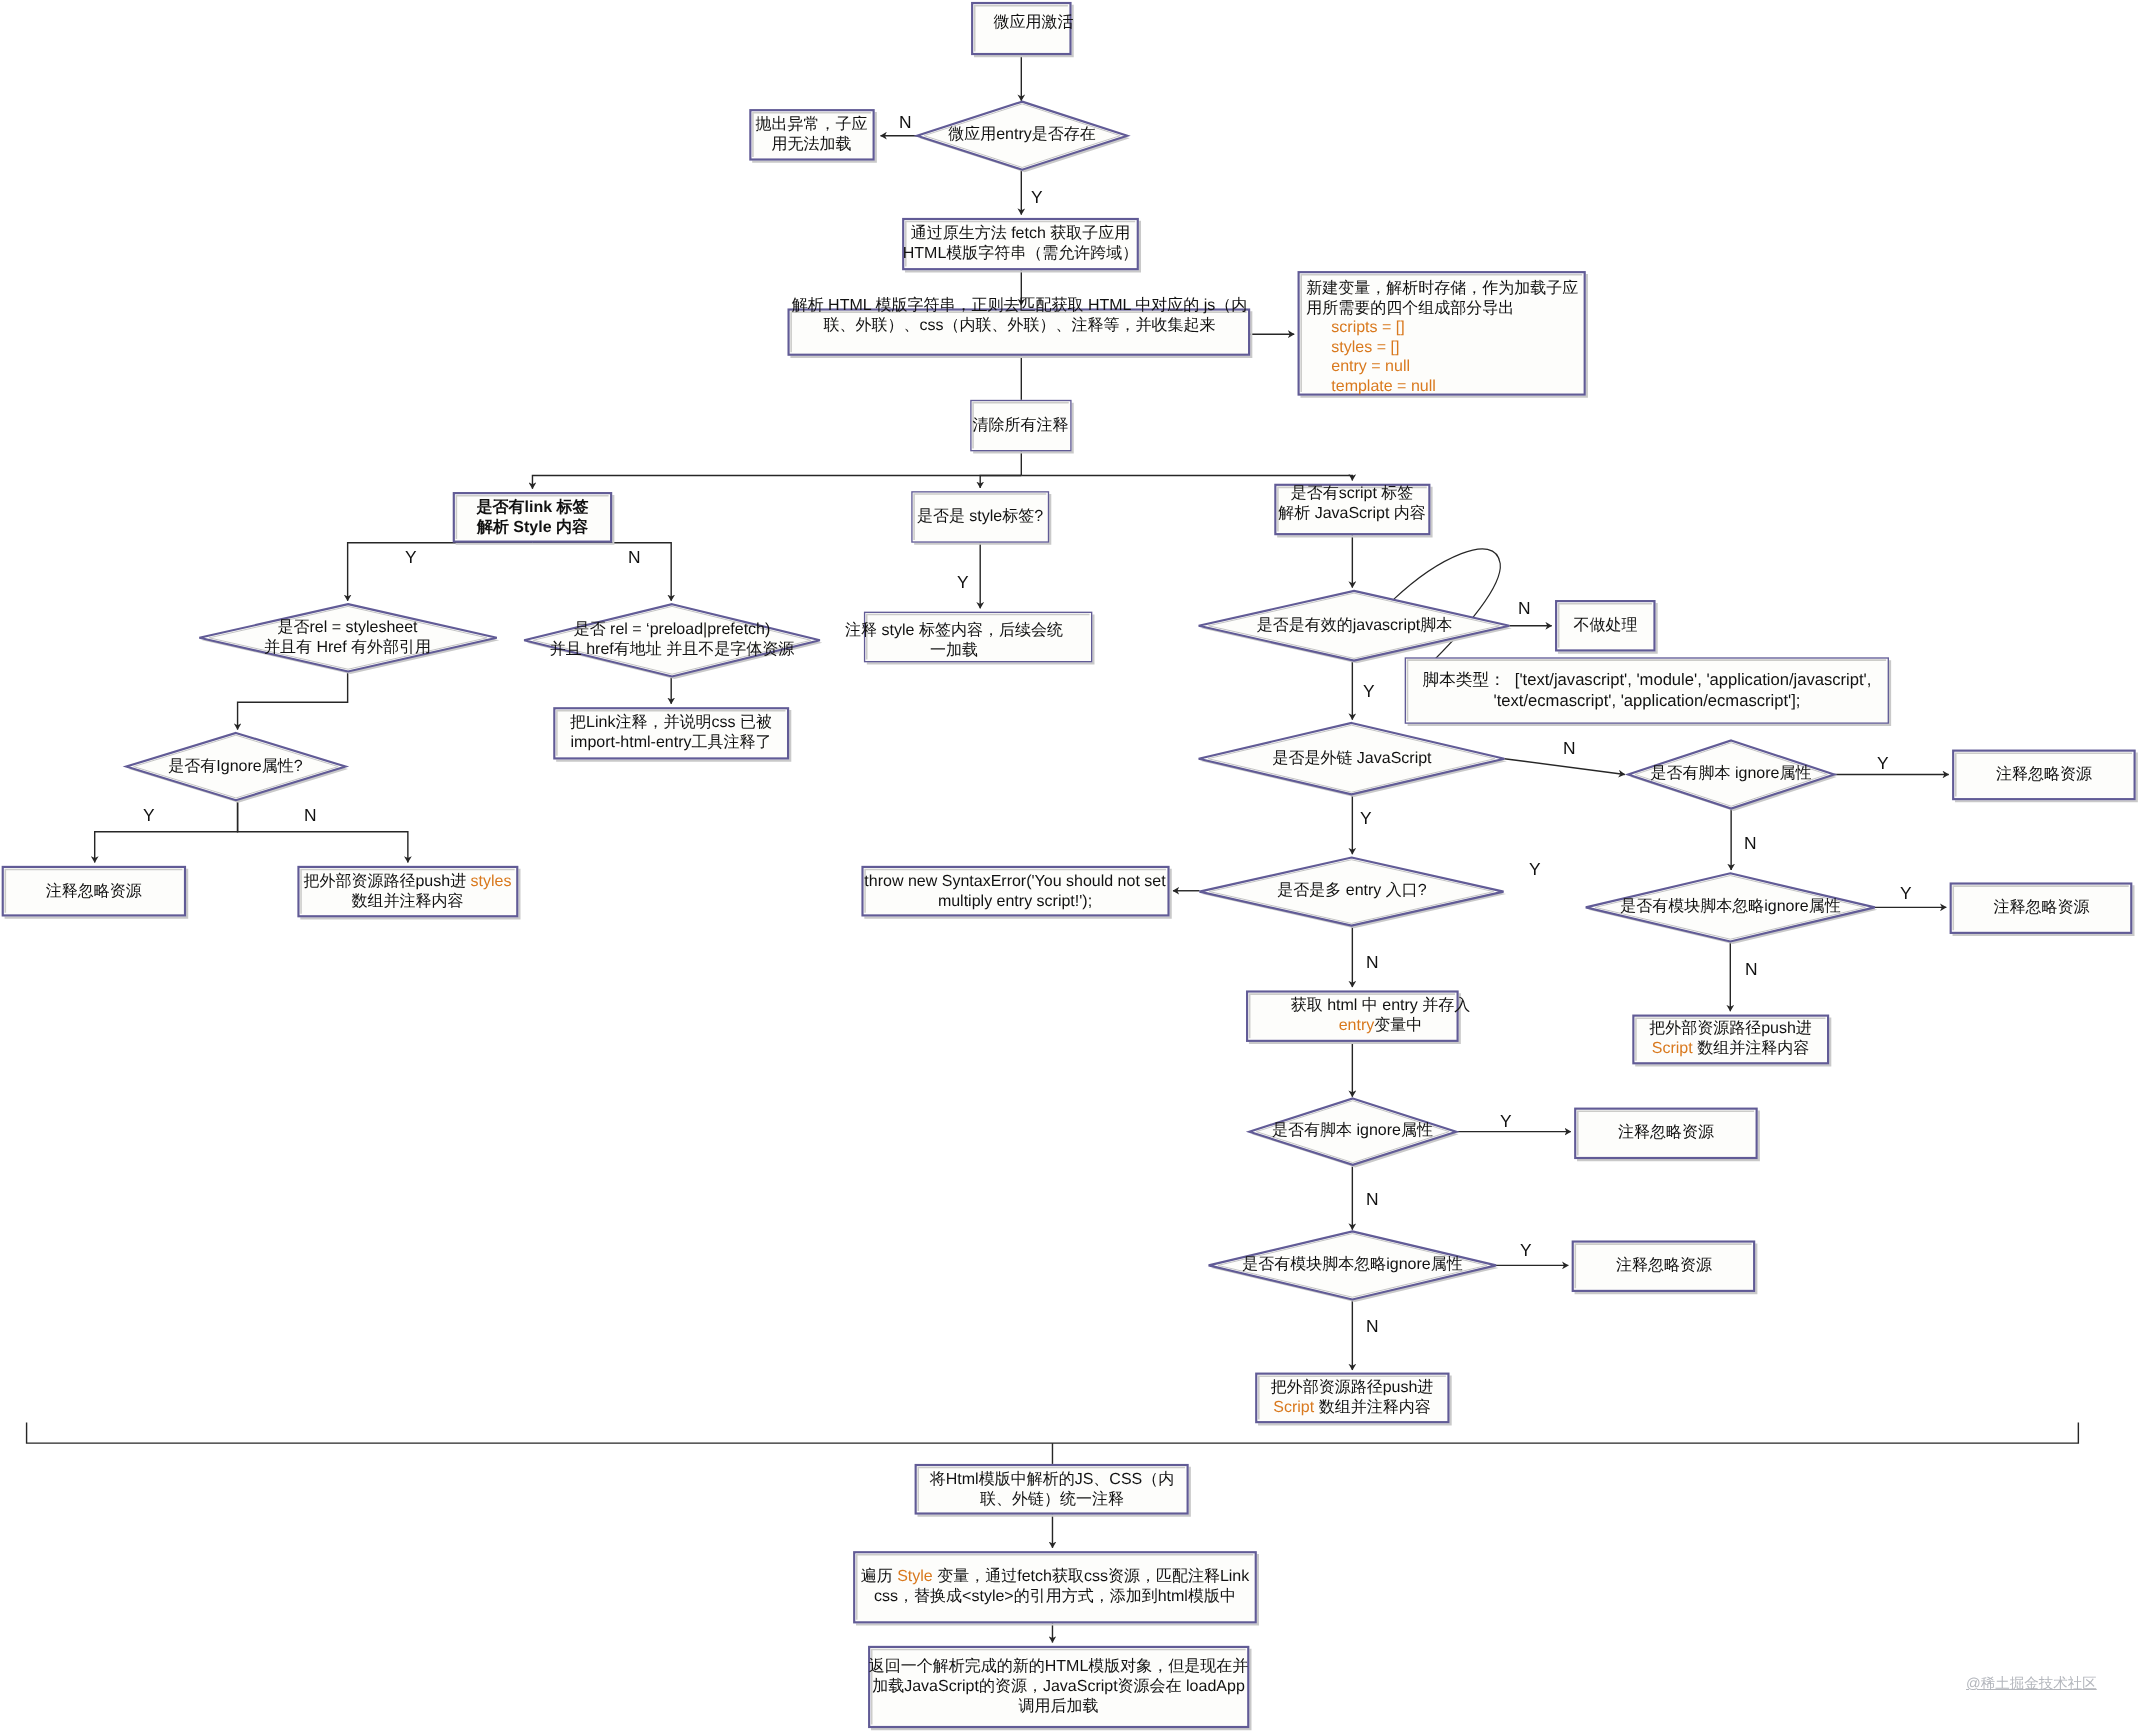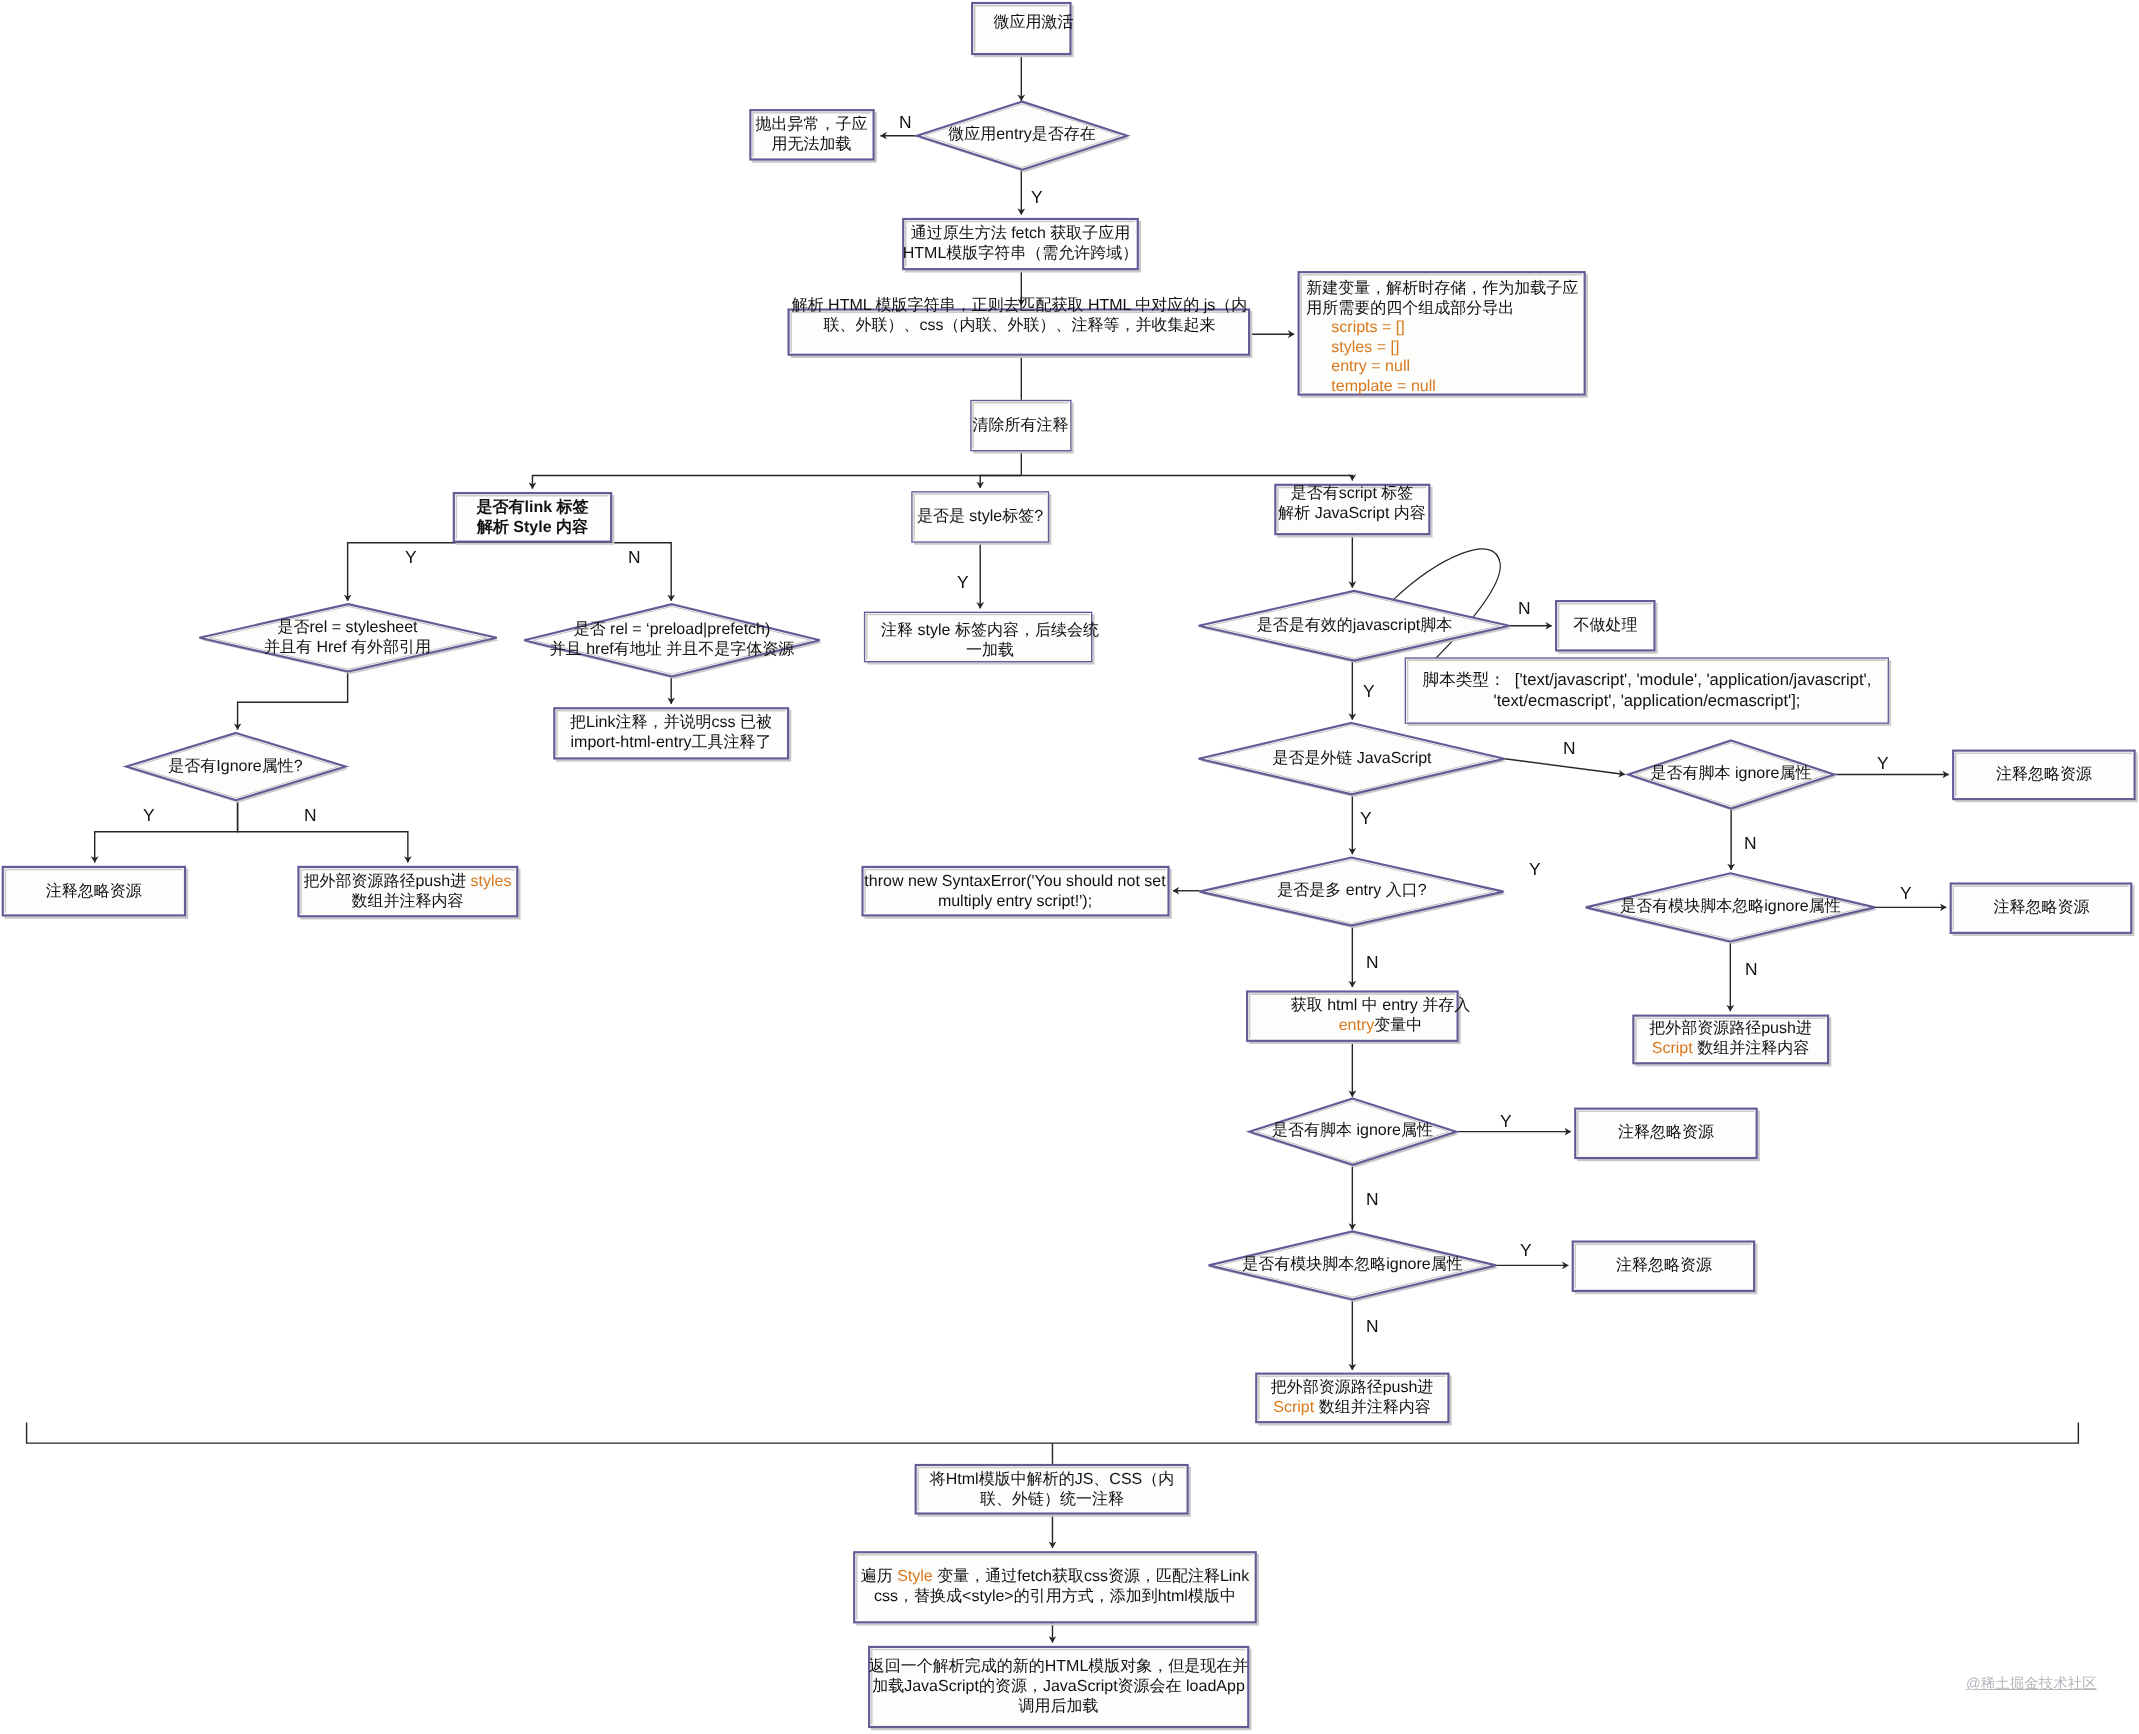--- a/index.html
+++ b/index.html
@@ -266,21 +266,21 @@
       <div class="nodetext" style="left: 749px; top: 109px; width: 125px; height: 52px;"><span class="tl"><span>抛出异常，子应</span></span><span class="tl"><span>用无法加载</span></span></div>
       <div class="nodetext" style="left: 902px; top: 218px; width: 237px; height: 52px;"><span class="tl"><span>通过原生方法 fetch 获取子应用</span></span><span class="tl"><span>HTML模版字符串（需允许跨域）</span></span></div>
       <div class="nodetext" style="left: 788px; top: 292px; width: 463px; height: 47px;"><span class="tl"><span>解析 HTML 模版字符串，正则去匹配获取 HTML 中对应的 js（内</span></span><span class="tl"><span>联、外联）、css（内联、外联）、注释等，并收集起来</span></span></div>
       <div class="nodetext left" style="left: 1298px; top: 271px; width: 288px; height: 125px; line-height: 19.6px; padding-left: 8.3px; margin-top: 4.2px;"><span class="tl"><span>新建变量，解析时存储，作为加载子应</span></span><span class="tl"><span>用所需要的四个组成部分导出</span></span><span class="tl"><span class="accent b" style="padding-left: 25px;">scripts = []</span></span><span class="tl"><span class="accent b" style="padding-left: 25px;">styles = []</span></span><span class="tl"><span class="accent b" style="padding-left: 25px;">entry = null</span></span><span class="tl"><span class="accent b" style="padding-left: 25px;">template = null</span></span></div>
       <div class="nodetext" style="left: 970px; top: 400px; width: 101px; height: 52px;"><span class="tl"><span>清除所有注释</span></span></div>
       <div class="nodetext" style="left: 453px; top: 492px; width: 159px; height: 51px; font-weight: bold;"><span class="tl"><span>是否有link 标签</span></span><span class="tl"><span>解析 Style 内容</span></span></div>
       <div class="nodetext" style="left: 911px; top: 491px; width: 138px; height: 52px;"><span class="tl"><span>是否是 style标签?</span></span></div>
       <div class="nodetext" style="left: 1274px; top: 483px; width: 156px; height: 42px;"><span class="tl"><span>是否有script 标签</span></span><span class="tl"><span>解析 JavaScript 内容</span></span></div>
       <div class="nodetext" style="left: 199px; top: 604px; width: 297px; height: 67px;"><span class="tl"><span>是否rel = stylesheet</span></span><span class="tl"><span>并且有 Href 有外部引用</span></span></div>
       <div class="nodetext" style="left: 524px; top: 604px; width: 296px; height: 72px;"><span class="tl"><span>是否 rel = ‘preload|prefetch)</span></span><span class="tl"><span>并且 href有地址 并且不是字体资源</span></span></div>
-      <div class="nodetext" style="left: 876px; top: 611px; width: 228px; height: 60px;"><span class="tl"><span>注释 style 标签内容，后续会统</span></span><span class="tl"><span>一加载</span></span></div>
+      <div class="nodetext" style="left: 840px; top: 611px; width: 228px; height: 60px;"><span class="tl"><span>注释 style 标签内容，后续会统</span></span><span class="tl"><span>一加载</span></span></div>
       <div class="nodetext" style="left: 1199px; top: 591px; width: 311px; height: 70px;"><span class="tl"><span>是否是有效的javascript脚本</span></span></div>
       <div class="nodetext" style="left: 1555px; top: 600px; width: 101px; height: 52px;"><span class="tl"><span>不做处理</span></span></div>
       <div class="nodetext" style="left: 1405px; top: 657px; width: 484px; height: 66px; font-size: 16.6px; line-height: 21px;"><span class="tl"><span>脚本类型：  ['text/javascript', 'module', 'application/javascript',</span></span><span class="tl"><span>'text/ecmascript', 'application/ecmascript'];</span></span></div>
       <div class="nodetext" style="left: 553px; top: 707px; width: 236px; height: 52px;"><span class="tl"><span>把Link注释，并说明css 已被</span></span><span class="tl"><span>import-html-entry工具注释了</span></span></div>
       <div class="nodetext" style="left: 126px; top: 733px; width: 219px; height: 67px;"><span class="tl"><span>是否有Ignore属性?</span></span></div>
       <div class="nodetext" style="left: 1199px; top: 723px; width: 306px; height: 71px;"><span class="tl"><span>是否是外链 JavaScript</span></span></div>
       <div class="nodetext" style="left: 1628px; top: 740px; width: 206px; height: 68px;"><span class="tl"><span>是否有脚本 ignore属性</span></span></div>
       <div class="nodetext" style="left: 1952px; top: 749px; width: 184px; height: 51px;"><span class="tl"><span>注释忽略资源</span></span></div>
       <div class="nodetext" style="left: 1.7px; top: 866px; width: 184px; height: 51px;"><span class="tl"><span>注释忽略资源</span></span></div>
       <div class="nodetext" style="left: 297px; top: 866px; width: 221px; height: 52px;"><span class="tl"><span>把外部资源路径push进 </span><span class="accent b">styles</span></span><span class="tl"><span class="b">数组并注释内容</span></span></div>

